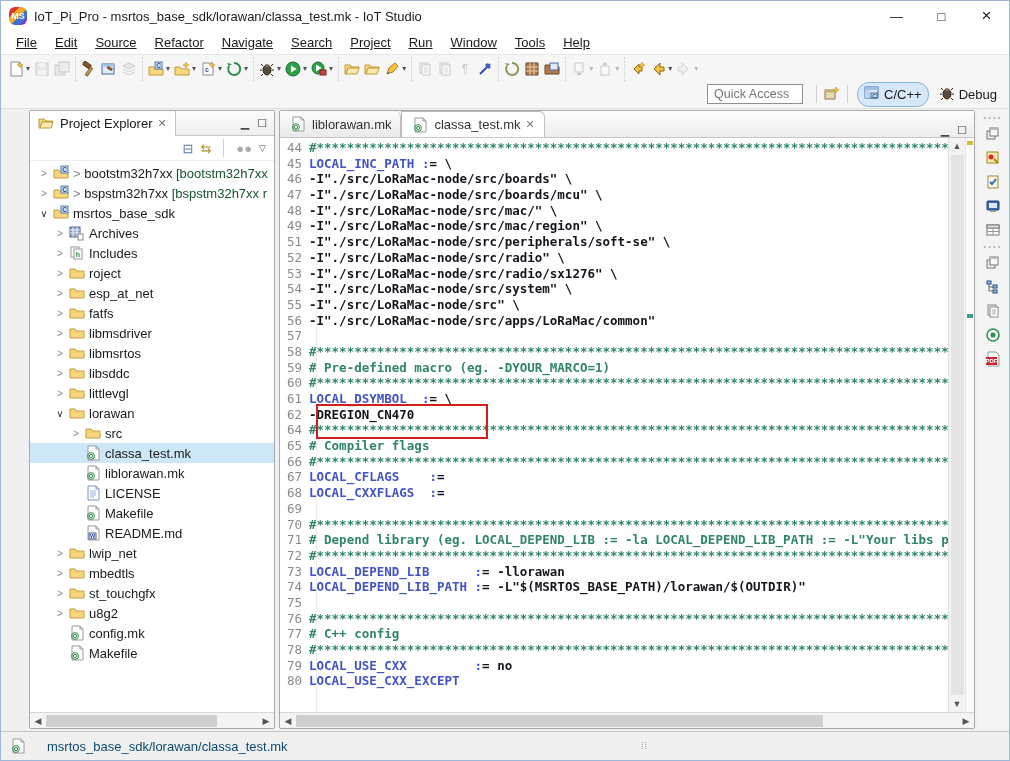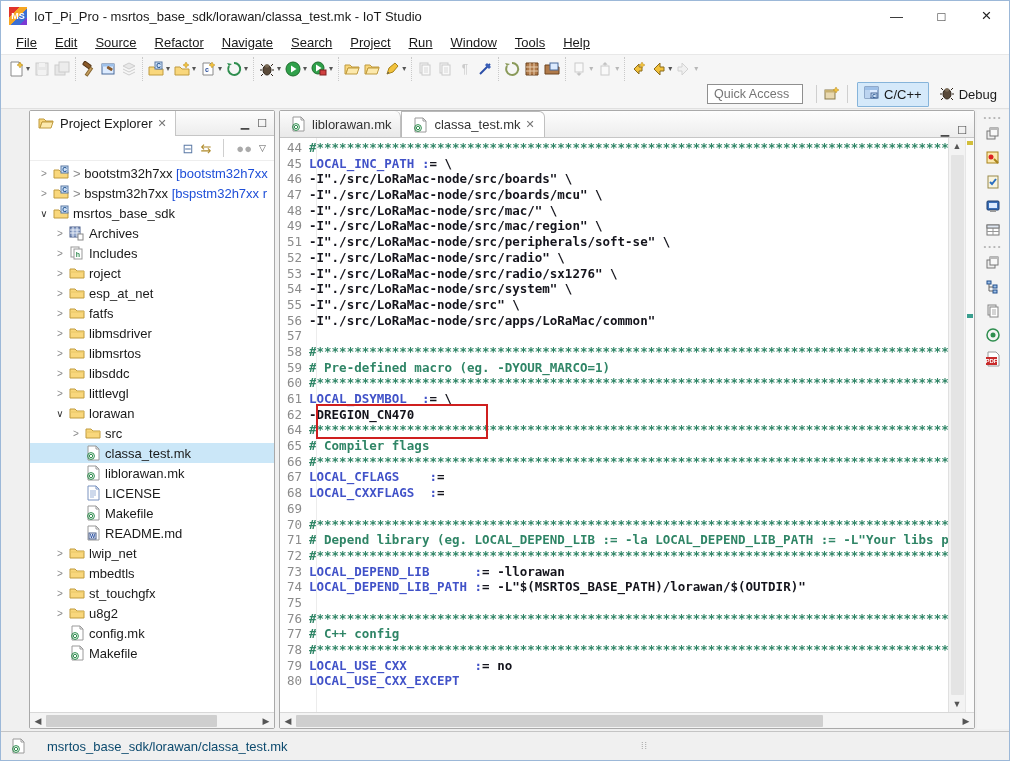--- a/index.html
+++ b/index.html
@@ -2,21 +2,21 @@
 <html><head>
 <meta charset="utf-8">
 <style>
   * { margin:0; padding:0; box-sizing:border-box; }
   html,body { width:1010px; height:761px; }
   body { font-family:"Liberation Sans", sans-serif; font-size:13px; color:#1a1a1a; background:#fff; }
   #window { width:1010px; height:761px; border:1px solid #9cb8d8; display:flex; flex-direction:column; background:#f0f0f0; }
 
   
   #titlebar { height:30px; background:#fff; display:flex; align-items:center; flex:0 0 auto; }
-  #app-logo { width:18px; height:18px; margin:0 7px 0 8px; border-radius:0;
+  #app-logo { width:18px; height:18px; margin:0 7px 0 8px; border-radius:6px;
               background:linear-gradient(135deg,#e0342b 0 30%,#f5a623 30% 55%,#3b6fd4 55% 80%,#7a3bd4 80%);
               color:#fff; font-weight:bold; font-size:9px; display:flex; align-items:center; justify-content:center; }
   #title-text { flex:1; font-size:13px; }
   .winbtn { width:45px; height:30px; display:flex; align-items:center; justify-content:center; color:#222; font-size:13px; }
   .winbtn.close { font-size:17px; }
 
   
   #menubar { height:24px; background:#fff; display:flex; align-items:center; padding-left:6px; flex:0 0 auto; border-bottom:1px solid #e8e8e8;}
   .menu-item { padding:3px 9px;text-decoration:underline; }
   .menu-item u { text-decoration:underline; }
@@ -26,21 +26,21 @@
   #toolbar-row1 { height:27px; display:flex; align-items:center; padding:1px 2px; }
   .tb-group { display:flex; align-items:center; padding:0 3px; border-left:1px dotted #c9c9c9; height:24px; }
   .tb-group:first-child { border-left:none; }
   .tb-btn { display:flex; align-items:center; padding:2px 2px; border-radius:2px; }
   .tb-btn svg { display:block; }
   .tb-btn.disabled { opacity:.38; filter:grayscale(1); }
   .dd { font-size:8px; color:#555; margin-left:2px; }
   #toolbar-row2 { height:26px; display:flex; align-items:center; justify-content:flex-end; padding:0 6px 2px 0; }
   #quick-access { width:96px; height:20px; border:1px solid #8f8f8f; background:#fff; color:#757575;
                   font-size:12.5px; display:flex; align-items:center; padding-left:6px; margin-right:8px; }
-  .persp { display:flex; align-items:center; gap:4px; padding:2px 6px; border-radius:1px; margin-left:4px; }
+  .persp { display:flex; align-items:center; gap:4px; padding:2px 6px; border-radius:12px; margin-left:4px; }
   .persp.active { background:#d5e9fa; border:1px solid #86b4da; }
   .tb-sep { width:1px; height:18px; background:#cfcfcf; margin:0 5px; }
 
   
   #main { flex:1 1 auto; display:flex; padding:1px 0 2px 3px; min-height:0; }
 
   .panel { background:#fff; border:1px solid #a9a9a9; border-radius:2px; display:flex; flex-direction:column; min-height:0; }
 
   
   #pe { width:246px; flex:0 0 auto;margin-left:25px; }
@@ -55,21 +55,21 @@
   #pe-toolbar .glyph { font-size:13px; color:#b08c2e; }
   #pe-toolbar .gray { color:#aaa; }
   #tree { flex:1 1 auto; overflow:hidden; padding-top:2px; }
   .trow { height:20px; display:flex; align-items:center; white-space:nowrap; overflow:hidden; }
   .trow.sel { background:#cbe7f8; }
   .chev { width:16px; text-align:center; color:#8a8a8a; font-size:10px; flex:0 0 auto; }
   .chev.e { color:#333; }
   .ticon { width:18px; height:16px; flex:0 0 auto; display:flex; align-items:center; justify-content:center; }
   .tlabel { padding-left:3px; }
   .tprefix { color:#8b8b8b; }
-  .tsuffix { color:#1d4ed8; }
+  .tsuffix { color:#14532d; }
   .hscroll { height:16px; border-top:1px solid #d8d8d8; background:#f4f4f4; display:flex; align-items:center; flex:0 0 auto; }
   .sarrow { width:16px; text-align:center; color:#555; font-size:9px; }
   .hthumb { height:12px; background:#cfcfcf; border-radius:1px; }
 
   
   #sash { width:4px; flex:0 0 auto; }
 
   
   #editor { flex:1 1 auto; min-width:0; }
   #etabbar { height:27px; background:linear-gradient(#fdfdfd,#ededed); border-bottom:1px solid #c6c6c6;

